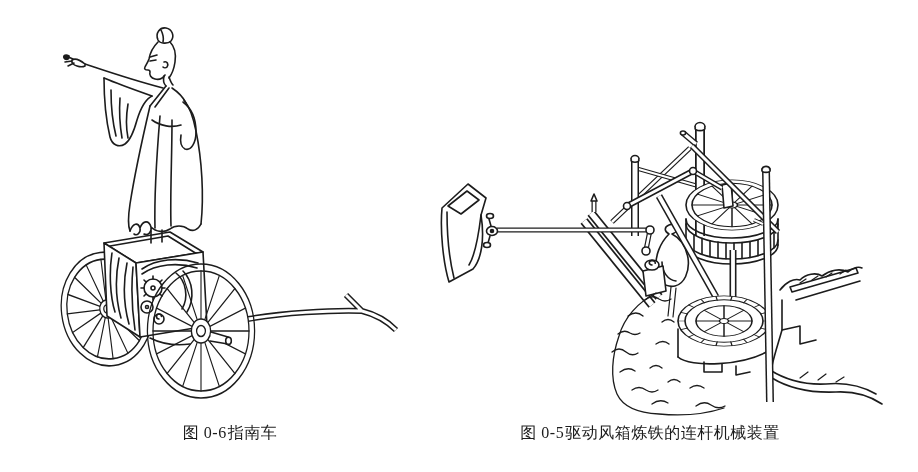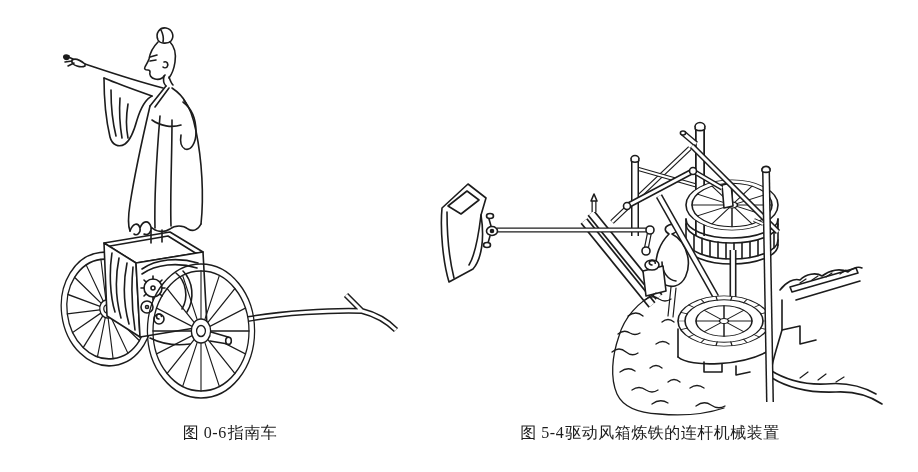--- a/index.html
+++ b/index.html
@@ -285,17 +285,17 @@
           <path d="M766,170 L770,402" stroke-width="8"></path>
           <path d="M766,170 L770,402" stroke-width="5" stroke="#fff"></path>
           <ellipse cx="766" cy="170" rx="4.2" ry="2.4" fill="#fff"></ellipse>
           <path d="M762,169 A4.2,3.8 0 0 1 770,169" fill="#fff"></path>
           <path d="M763,224 L754,220" stroke-width="4"></path>
           <path d="M763,224 L754,220" stroke-width="2" stroke="#fff"></path>
         </g>
       </g>
     </svg>
     <figcaption class="caption caption-right">
-      <span class="cap-label">图 5-4</span><span class="cap-title">驱动风箱炼铁的连杆机械装置</span>
+      <span class="cap-label">图 0-5</span><span class="cap-title">驱动风箱炼铁的连杆机械装置</span>
     </figcaption>
   </figure>
 
 </div>
 
 </body></html>

